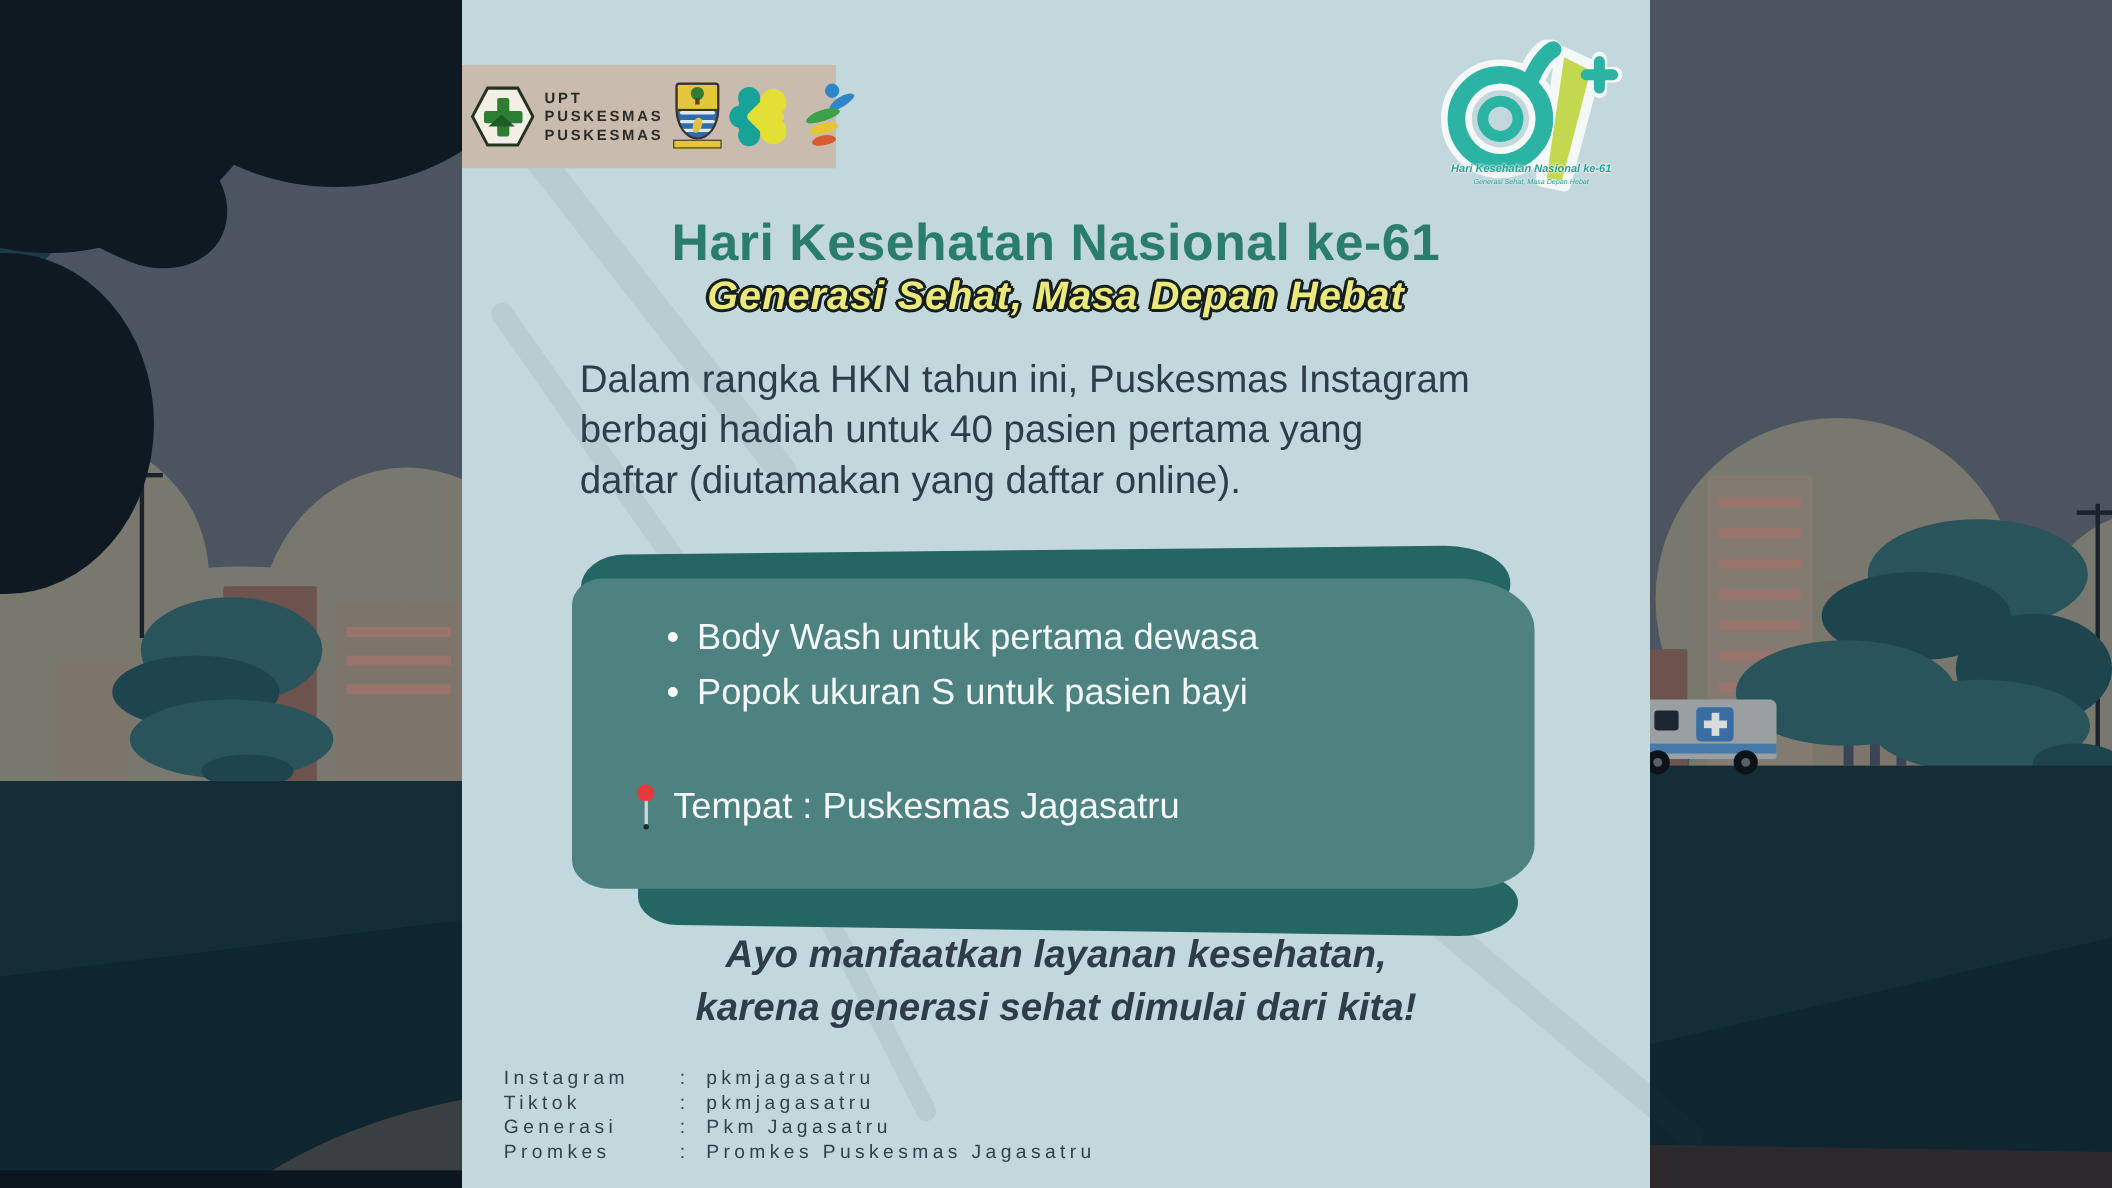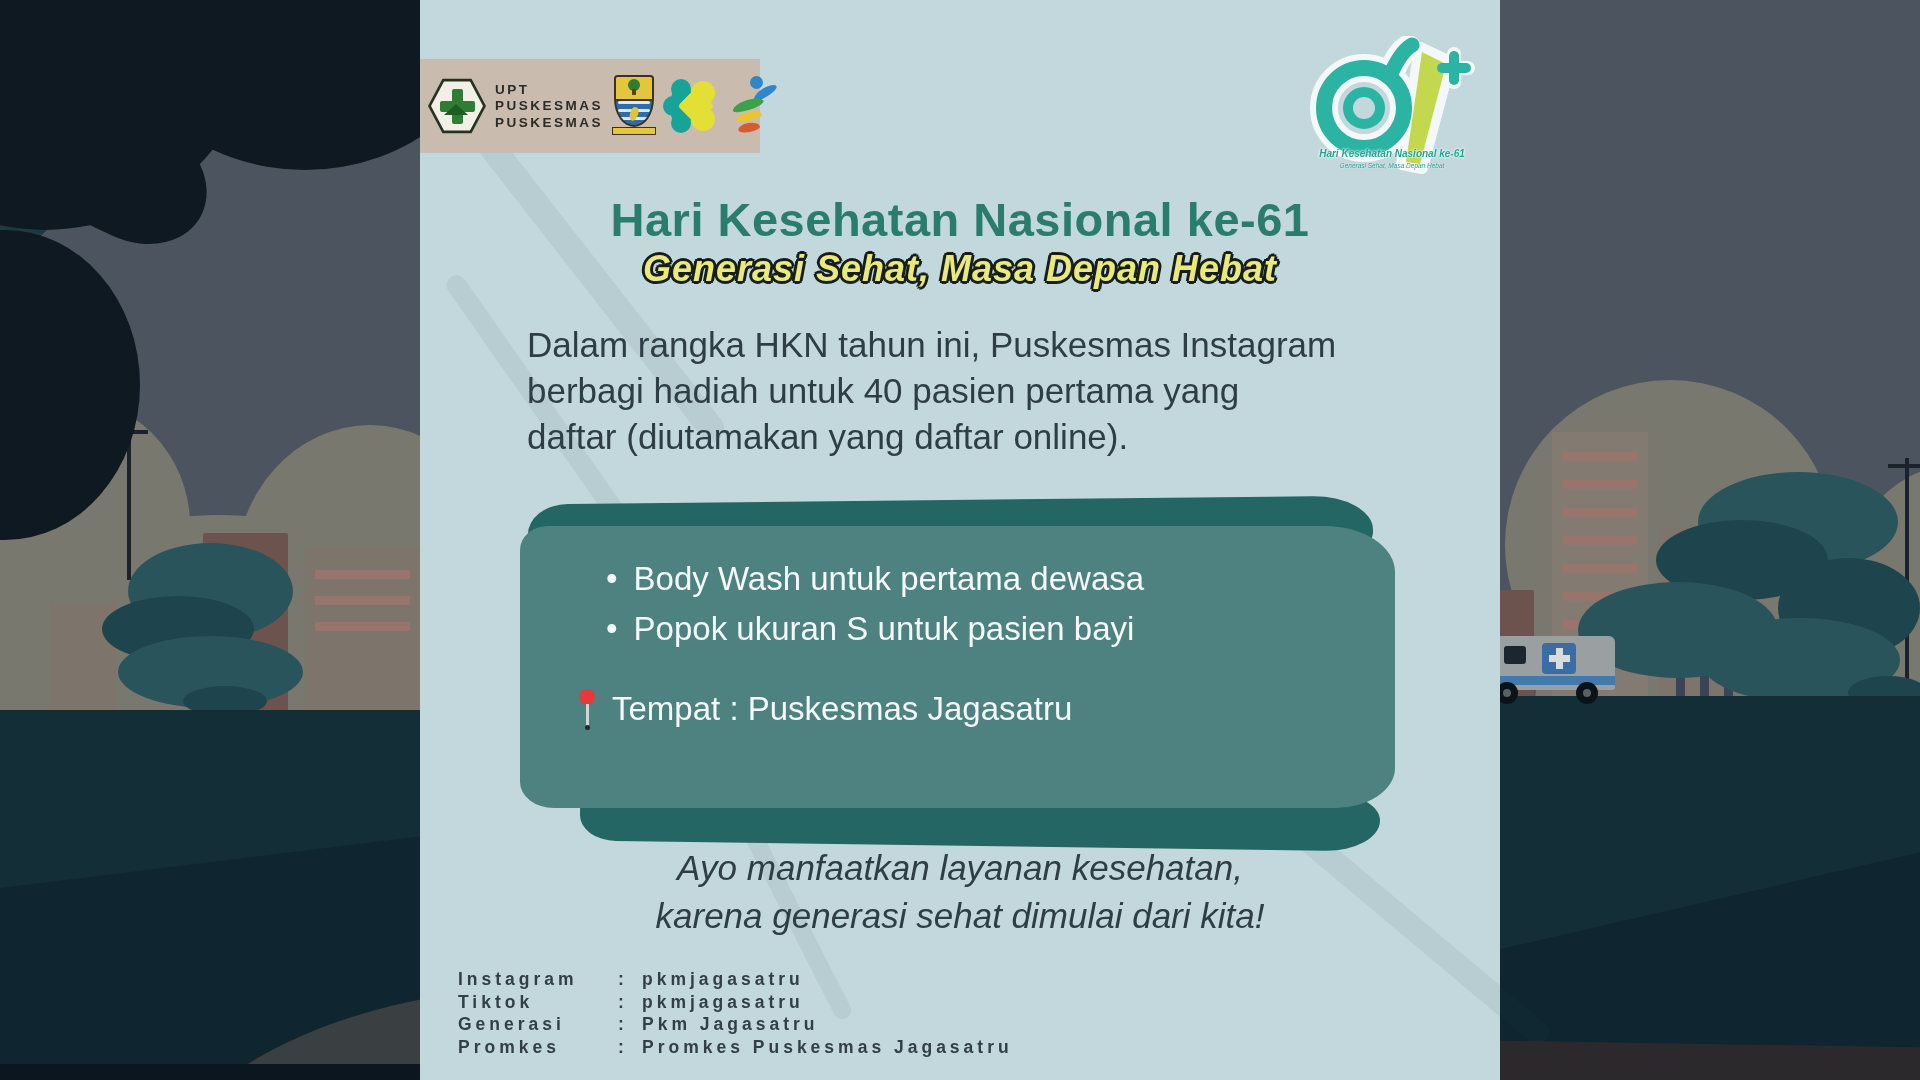--- a/index.html
+++ b/index.html
@@ -95,41 +95,41 @@
                  border-radius:40px 60px 50px 45px/30px 34px 28px 26px;transform:rotate(-0.6deg);}
   .hbox-main{position:absolute;left:0;top:26px;width:875px;height:282px;background:#4d8280;
              border-radius:28px 70px 60px 34px/24px 46px 40px 26px;}
   .hbox-edge-bot{position:absolute;left:60px;top:288px;width:800px;height:58px;background:#236663;
                  border-radius:45px 55px 60px 40px/26px 30px 34px 28px;transform:rotate(0.8deg);}
   .hbox-inner{position:absolute;left:58px;top:48px;width:760px;color:#f4f8f8;font-size:33px;line-height:1.14;}
   .hbox-row{display:flex;align-items:center;gap:14px;}
   .hbox-items{margin-top:10px;}
   .hbox-item{display:flex;align-items:center;gap:16px;padding-left:28px;margin-top:12px;}
   .dot{font-size:33px;}
-  .loc-row{margin-top:40px;display:flex;align-items:center;gap:16px;}
+  .loc-row{margin-top:64px;display:flex;align-items:center;gap:16px;}
 
   
   .gift{position:relative;width:36px;height:36px;flex:0 0 auto;}
   .gift-lid{position:absolute;left:0;top:7px;width:36px;height:9px;background:#e8b83a;border-radius:2px;}
   .gift-box{position:absolute;left:3px;top:16px;width:30px;height:19px;background:#e8b83a;border-radius:2px;}
   .gift-ribbon{position:absolute;left:15px;top:7px;width:6px;height:28px;background:#d8403a;}
   .gift-bow-l,.gift-bow-r{position:absolute;top:0;width:10px;height:8px;border:3px solid #d8403a;border-radius:50%;background:transparent;box-sizing:border-box;}
   .gift-bow-l{left:5px;}  .gift-bow-r{left:20px;}
 
   
   .pin{position:relative;width:18px;height:44px;flex:0 0 auto;}
   .pin-head{position:absolute;left:1px;top:2px;width:16px;height:16px;background:#e33b3b;border-radius:50%;}
   .pin-stem{position:absolute;left:8px;top:17px;width:3px;height:22px;background:#cfd4d6;}
   .pin-tip{position:absolute;left:7px;top:38px;width:5px;height:5px;background:#22282c;border-radius:50%;}
 
   .closing{left:0;width:1080px;top:844px;text-align:center;color:#2f3d47;
-           font-size:35px;font-style:italic;font-weight:400;line-height:48px;}
+           font-size:35px;font-style:italic;font-weight:700;line-height:48px;}
   .closing span{display:block;}
 
-  .social{left:38px;top:968px;color:#333f48;font-size:17.5px;font-weight:bold;letter-spacing:4px;line-height:22.5px;}
+  .social{left:38px;top:968px;color:#333f48;font-size:17.5px;font-weight:normal;letter-spacing:4px;line-height:22.5px;}
   .social-row{display:flex;}
   .social-platform{width:160px;}
   .social-sep{width:24px;}
 </style>
 </head>
 <body>
 
 <div class="canvas">
 
   <div class="abs sky"></div>

